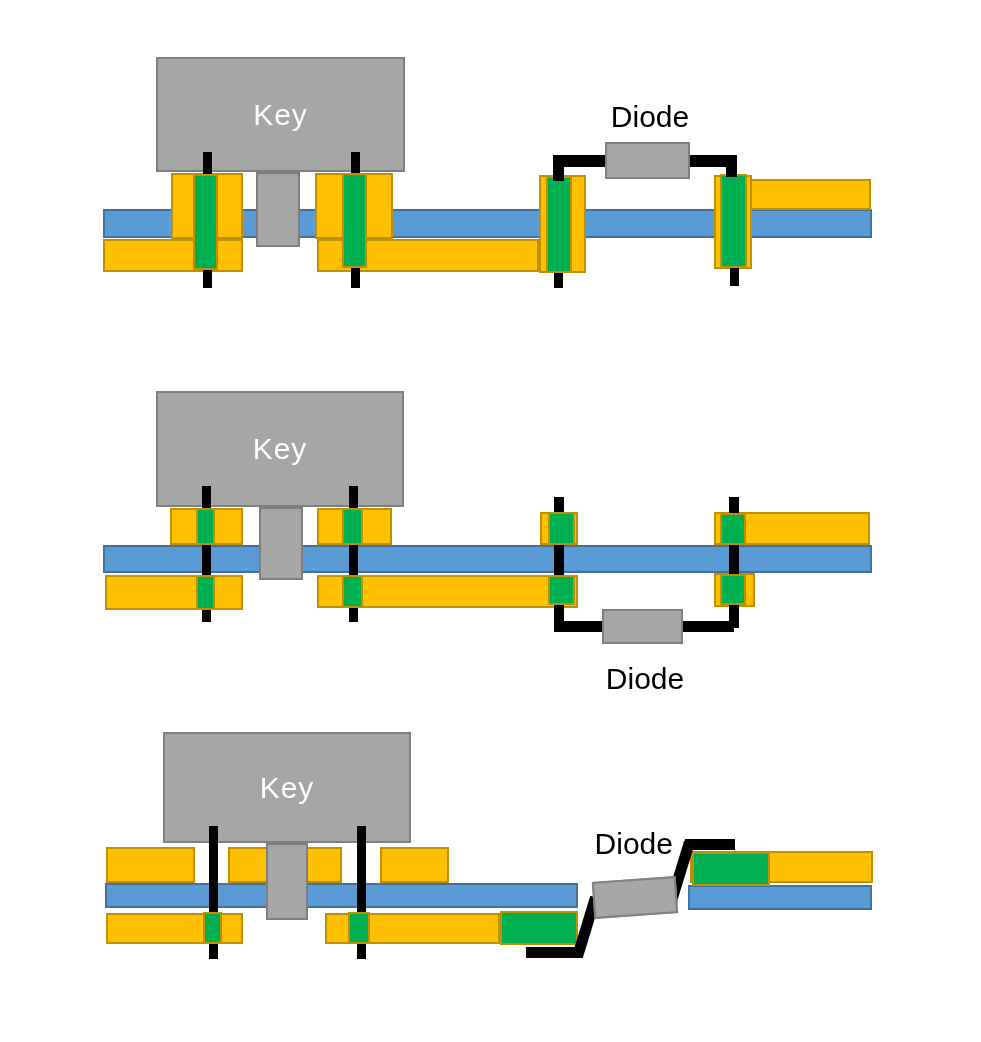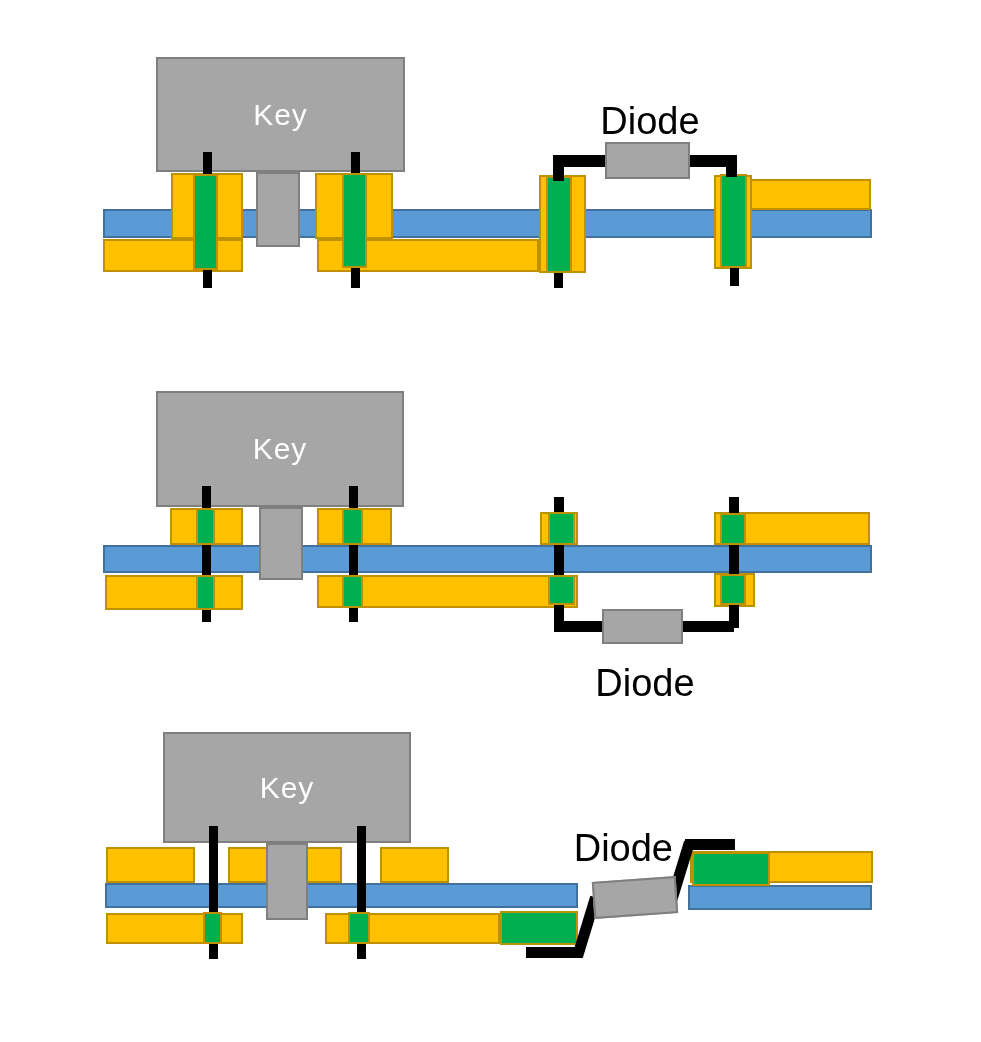--- a/index.html
+++ b/index.html
@@ -14,21 +14,21 @@
   .copper{background:var(--copper-fill,#FFC000);border:2px solid var(--copper-border,#BF9000);}
   .solder{background:var(--solder-fill,#00B050);border:2px solid var(--solder-border,#BF9000);}
   .pcb{background:var(--pcb-fill,#5B9BD5);border:2px solid var(--pcb-border,#41719C);}
   .plastic{background:var(--plastic-fill,#A6A6A6);border:2px solid var(--plastic-border,#7F7F7F);}
   .lead{background:var(--lead-color,#000);}
   .keylabel{
     display:flex;align-items:center;justify-content:center;
     color:var(--key-text,#fff);font-size:30px;letter-spacing:1px;
   }
   .diodelabel{
-    color:var(--label-text,#000);font-size:38px;
+    color:var(--label-text,#000);font-size:30px;
   }
   .z1{z-index:1}.z2{z-index:2}.z4{z-index:4}.z5{z-index:5}
   .z6{z-index:6}.z7{z-index:7}.z8{z-index:8}.z9{z-index:9}
 </style>
 </head>
 <body>
 
 <div id="canvas">
 
   <div>

